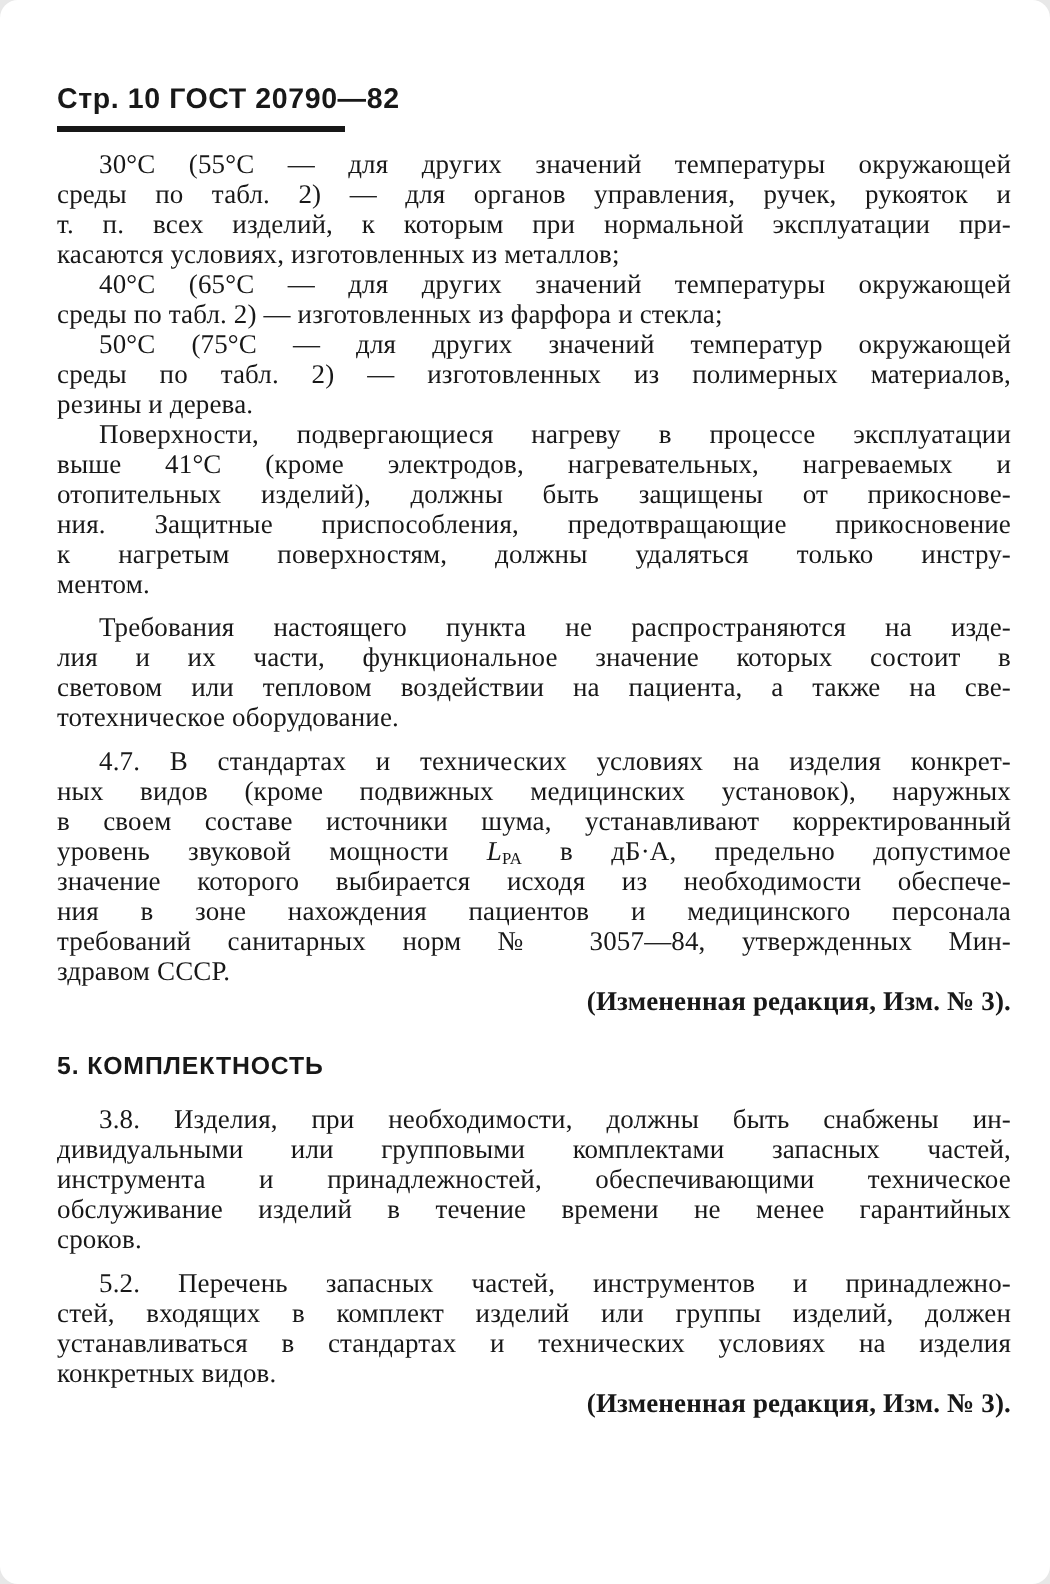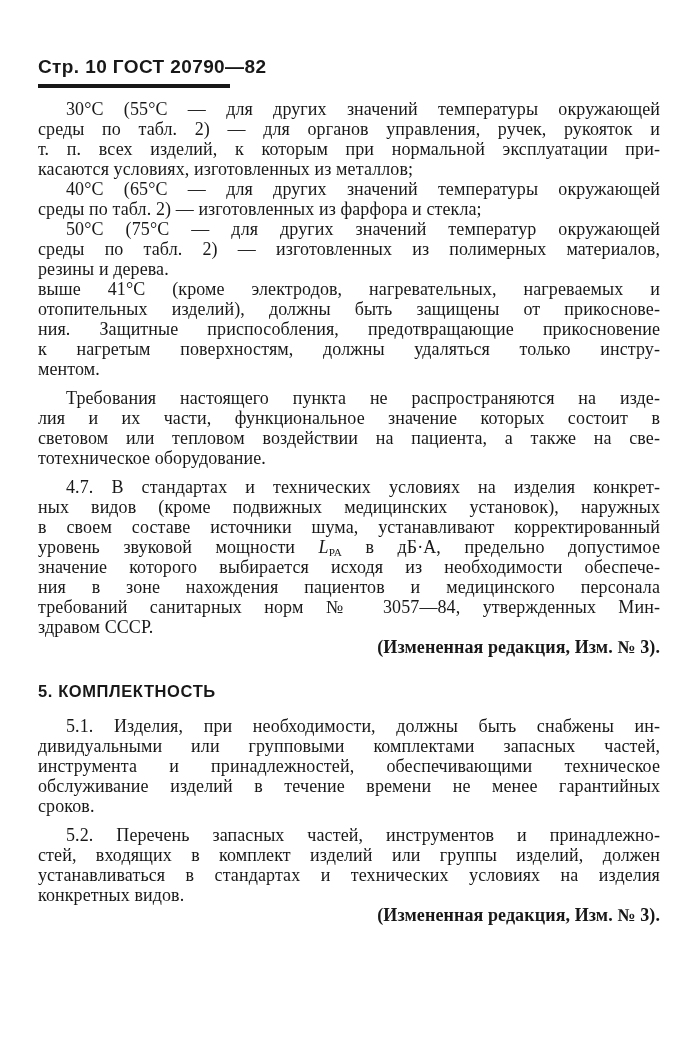--- a/index.html
+++ b/index.html
@@ -6,22 +6,23 @@
   body { background: #e8e8e8; }
   .page {
     position: relative;
     width: 700px;
     height: 1056px;
     margin: 0 auto;
     background: var(--paper, #ffffff);
     color: var(--ink, #181818);
     overflow: hidden;
     box-sizing: border-box;
-    padding: 55px 40px 0 38px;
+    padding: 55px 26px 0 38px;
     font-family: "Liberation Serif", "DejaVu Serif", serif;
+    border-radius: 12px;
   }
   
   .runhead {
     font-family: "Liberation Sans", "DejaVu Sans", sans-serif;
     font-weight: bold;
     font-size: 19px;
     letter-spacing: 0.4px;
     line-height: 24px;
     white-space: nowrap;
   }
@@ -87,20 +88,21 @@
       <div class="para">
         <div class="line first">40°С (65°С — для других значений температуры окружающей</div>
         <div class="line last">среды по табл. 2) — изготовленных из фарфора и стекла;</div>
       </div>
       <div class="para">
         <div class="line first">50°С (75°С — для других значений температур окружающей</div>
         <div class="line">среды по табл. 2) — изготовленных из полимерных материалов,</div>
         <div class="line last">резины и дерева.</div>
       </div>
       <div class="para">
+        <div class="line first">Поверхности, подвергающиеся нагреву в процессе эксплуатации</div>
         <div class="line">выше 41°С (кроме электродов, нагревательных,  нагреваемых  и</div>
         <div class="line">отопительных изделий), должны быть защищены от прикоснове-</div>
         <div class="line">ния. Защитные приспособления, предотвращающие прикосновение</div>
         <div class="line">к нагретым поверхностям, должны  удаляться только  инстру-</div>
         <div class="line last">ментом.</div>
       </div>
       <div class="para gap">
         <div class="line first">Требования настоящего пункта не распространяются на изде-</div>
         <div class="line">лия и их части, функциональное значение  которых  состоит  в</div>
         <div class="line">световом или тепловом воздействии на пациента, а также на све-</div>
@@ -112,21 +114,21 @@
         <div class="line">в своем составе источники шума, устанавливают корректированный</div>
         <div class="line"><span>уровень звуковой мощности </span><span class="ital">L</span><sub>PA</sub><span> в дБ·А, предельно допустимое</span></div>
         <div class="line">значение которого выбирается исходя из необходимости обеспече-</div>
         <div class="line">ния в зоне нахождения  пациентов и медицинского  персонала</div>
         <div class="line">требований санитарных норм № 3057—84, утвержденных  Мин-</div>
         <div class="line last">здравом СССР.</div>
       </div>
       <div class="note">(Измененная редакция, Изм. № 3).</div>
       <div class="heading">5. КОМПЛЕКТНОСТЬ</div>
       <div class="para">
-        <div class="line first">5.1. Изделия, при необходимости, должны быть снабжены ин-</div>
+        <div class="line first">3.8. Изделия, при необходимости, должны быть снабжены ин-</div>
         <div class="line">дивидуальными или групповыми комплектами запасных  частей,</div>
         <div class="line">инструмента и принадлежностей,  обеспечивающими  техническое</div>
         <div class="line">обслуживание изделий в течение времени не менее гарантийных</div>
         <div class="line last">сроков.</div>
       </div>
       <div class="para gap">
         <div class="line first">5.2. Перечень запасных частей, инструментов и принадлежно-</div>
         <div class="line">стей, входящих в комплект изделий или группы изделий, должен</div>
         <div class="line">устанавливаться в стандартах и технических условиях на изделия</div>
         <div class="line last">конкретных видов.</div>

